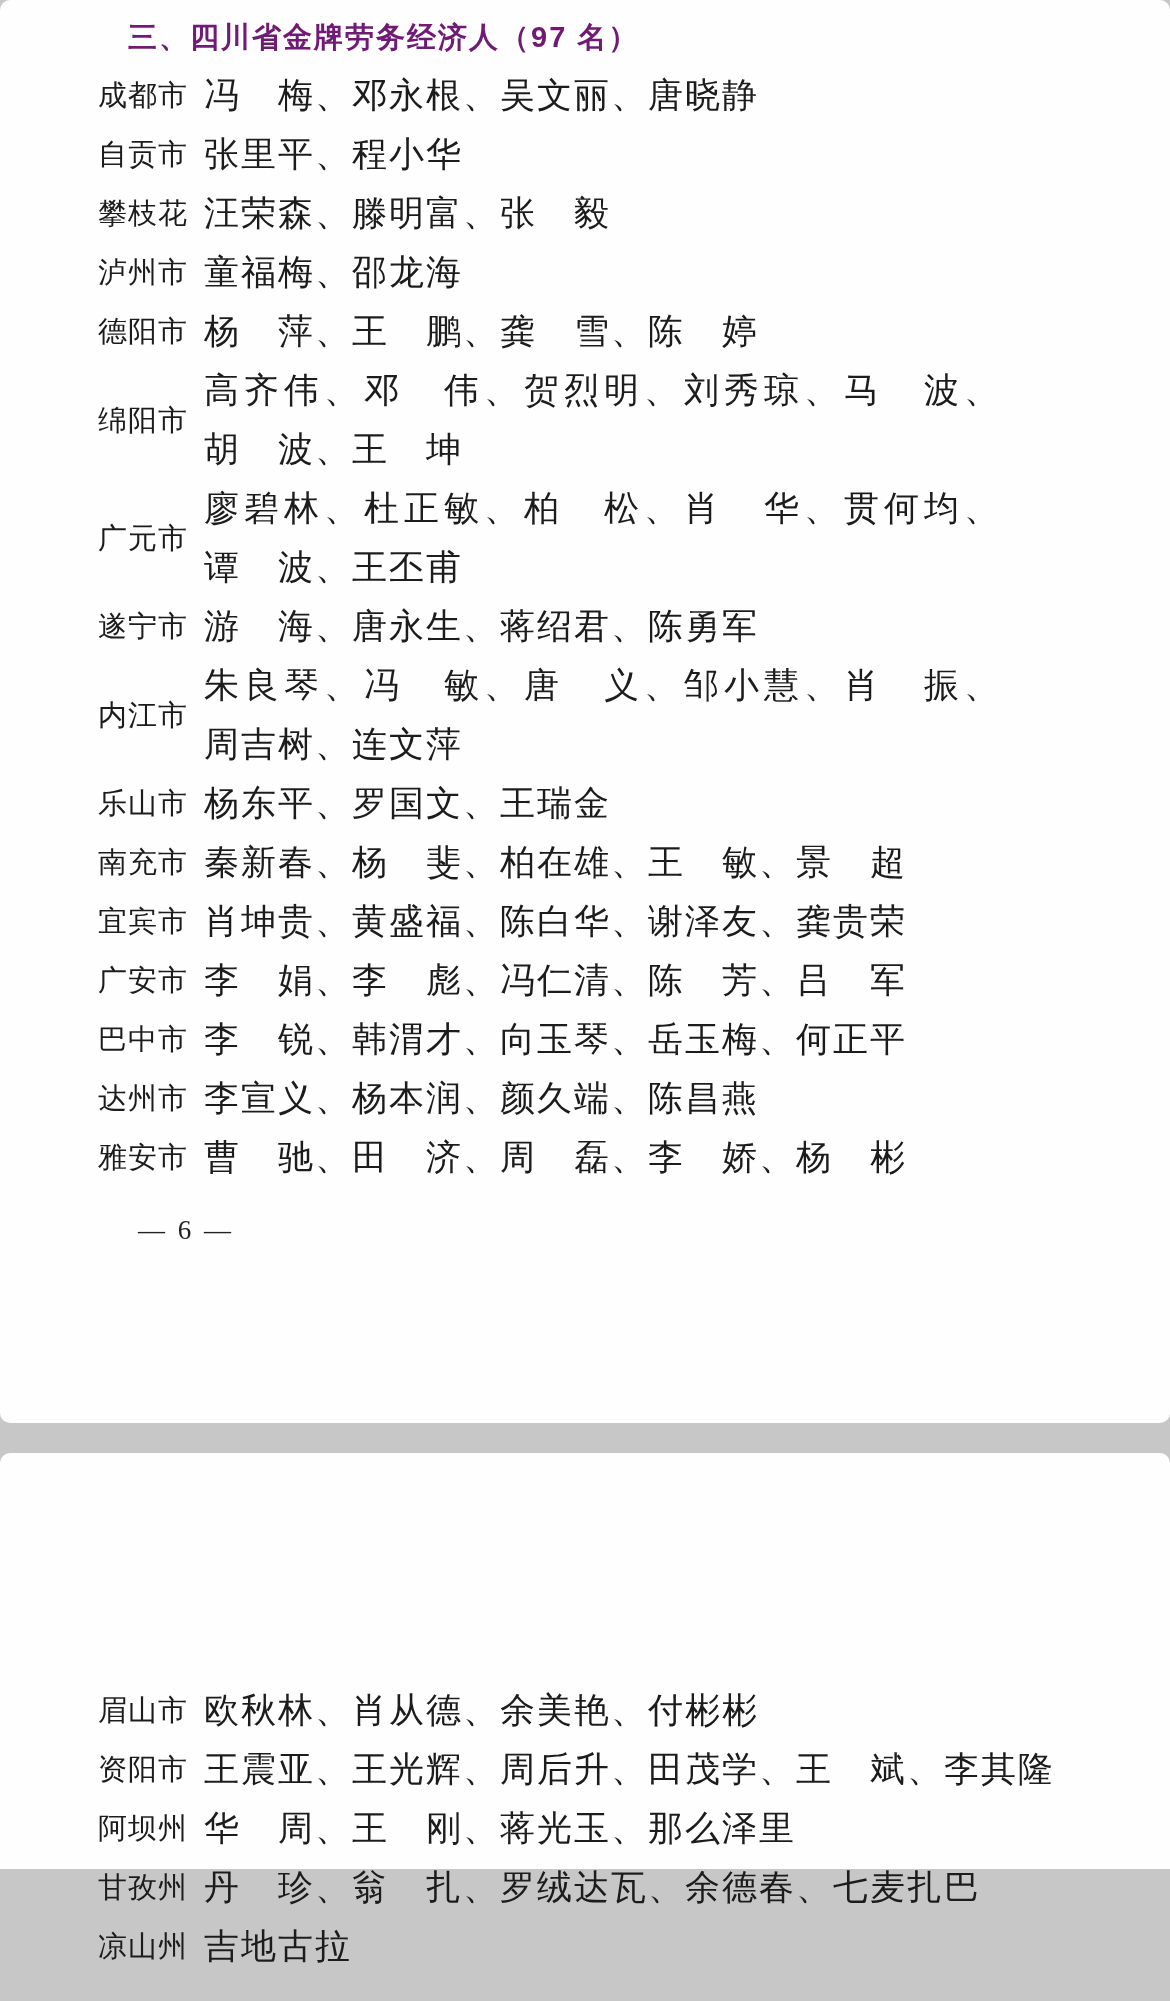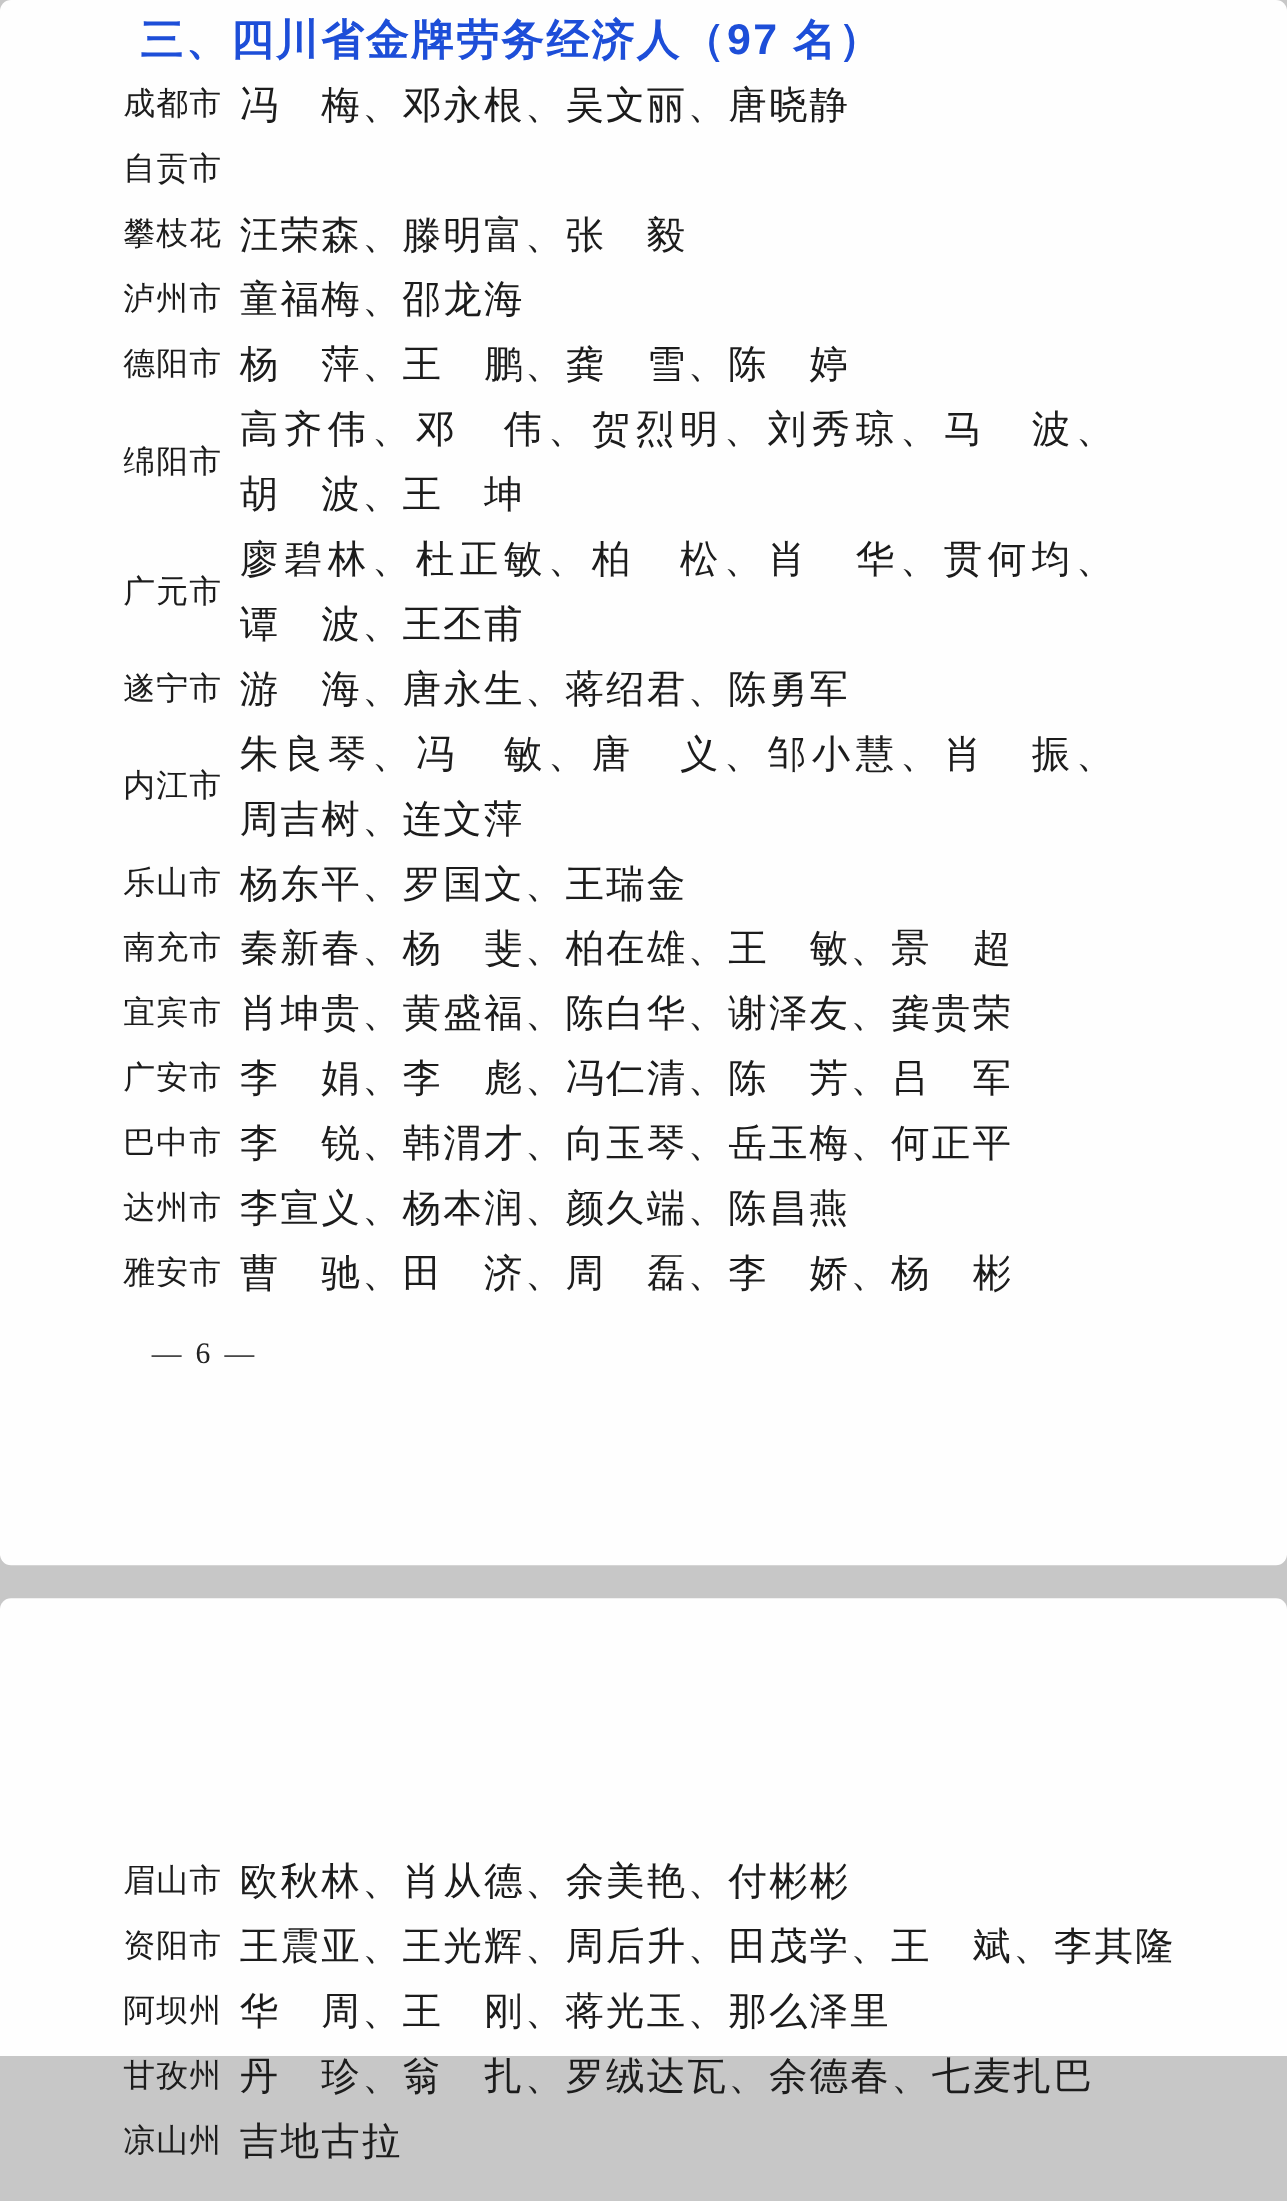--- a/index.html
+++ b/index.html
@@ -22,30 +22,31 @@
   }
   .page-gap{height:30px;}
   .page2{
     height:416px;
     border-radius:10px 10px 0 0;
     padding-top:228px;
   }
   .doc-title{
     height:58px;line-height:58px;
     padding-left:128px;
-    font-size:39px;
+    font-size:29px;
     font-weight:700;
     letter-spacing:2px;
-    color:#1d4ed8;
+    color:#701a75;
     font-family:"Liberation Sans","DejaVu Sans",sans-serif;
   }
   .row{
     display:flex;
     align-items:center;
-    padding-left:112px;
+    padding-left:82px;
+    margin-left:16px;
   }
   .city{
     width:92px;
     min-width:92px;
     font-size:29px;
     line-height:59px;
     letter-spacing:1px;
     align-self:center;
   }
   .names{
@@ -78,20 +79,23 @@
 
   <div class="row">
     <div class="city">成都市</div>
     <div class="names">
       <div class="nline">冯　梅、邓永根、吴文丽、唐晓静</div>
     </div>
   </div>
 
   <div class="row">
     <div class="city">自贡市</div>
+    <div class="names">
+      <div class="nline">张里平、程小华</div>
+    </div>
   </div>
 
   <div class="row">
     <div class="city">攀枝花</div>
     <div class="names">
       <div class="nline">汪荣森、滕明富、张　毅</div>
     </div>
   </div>
 
   <div class="row">

